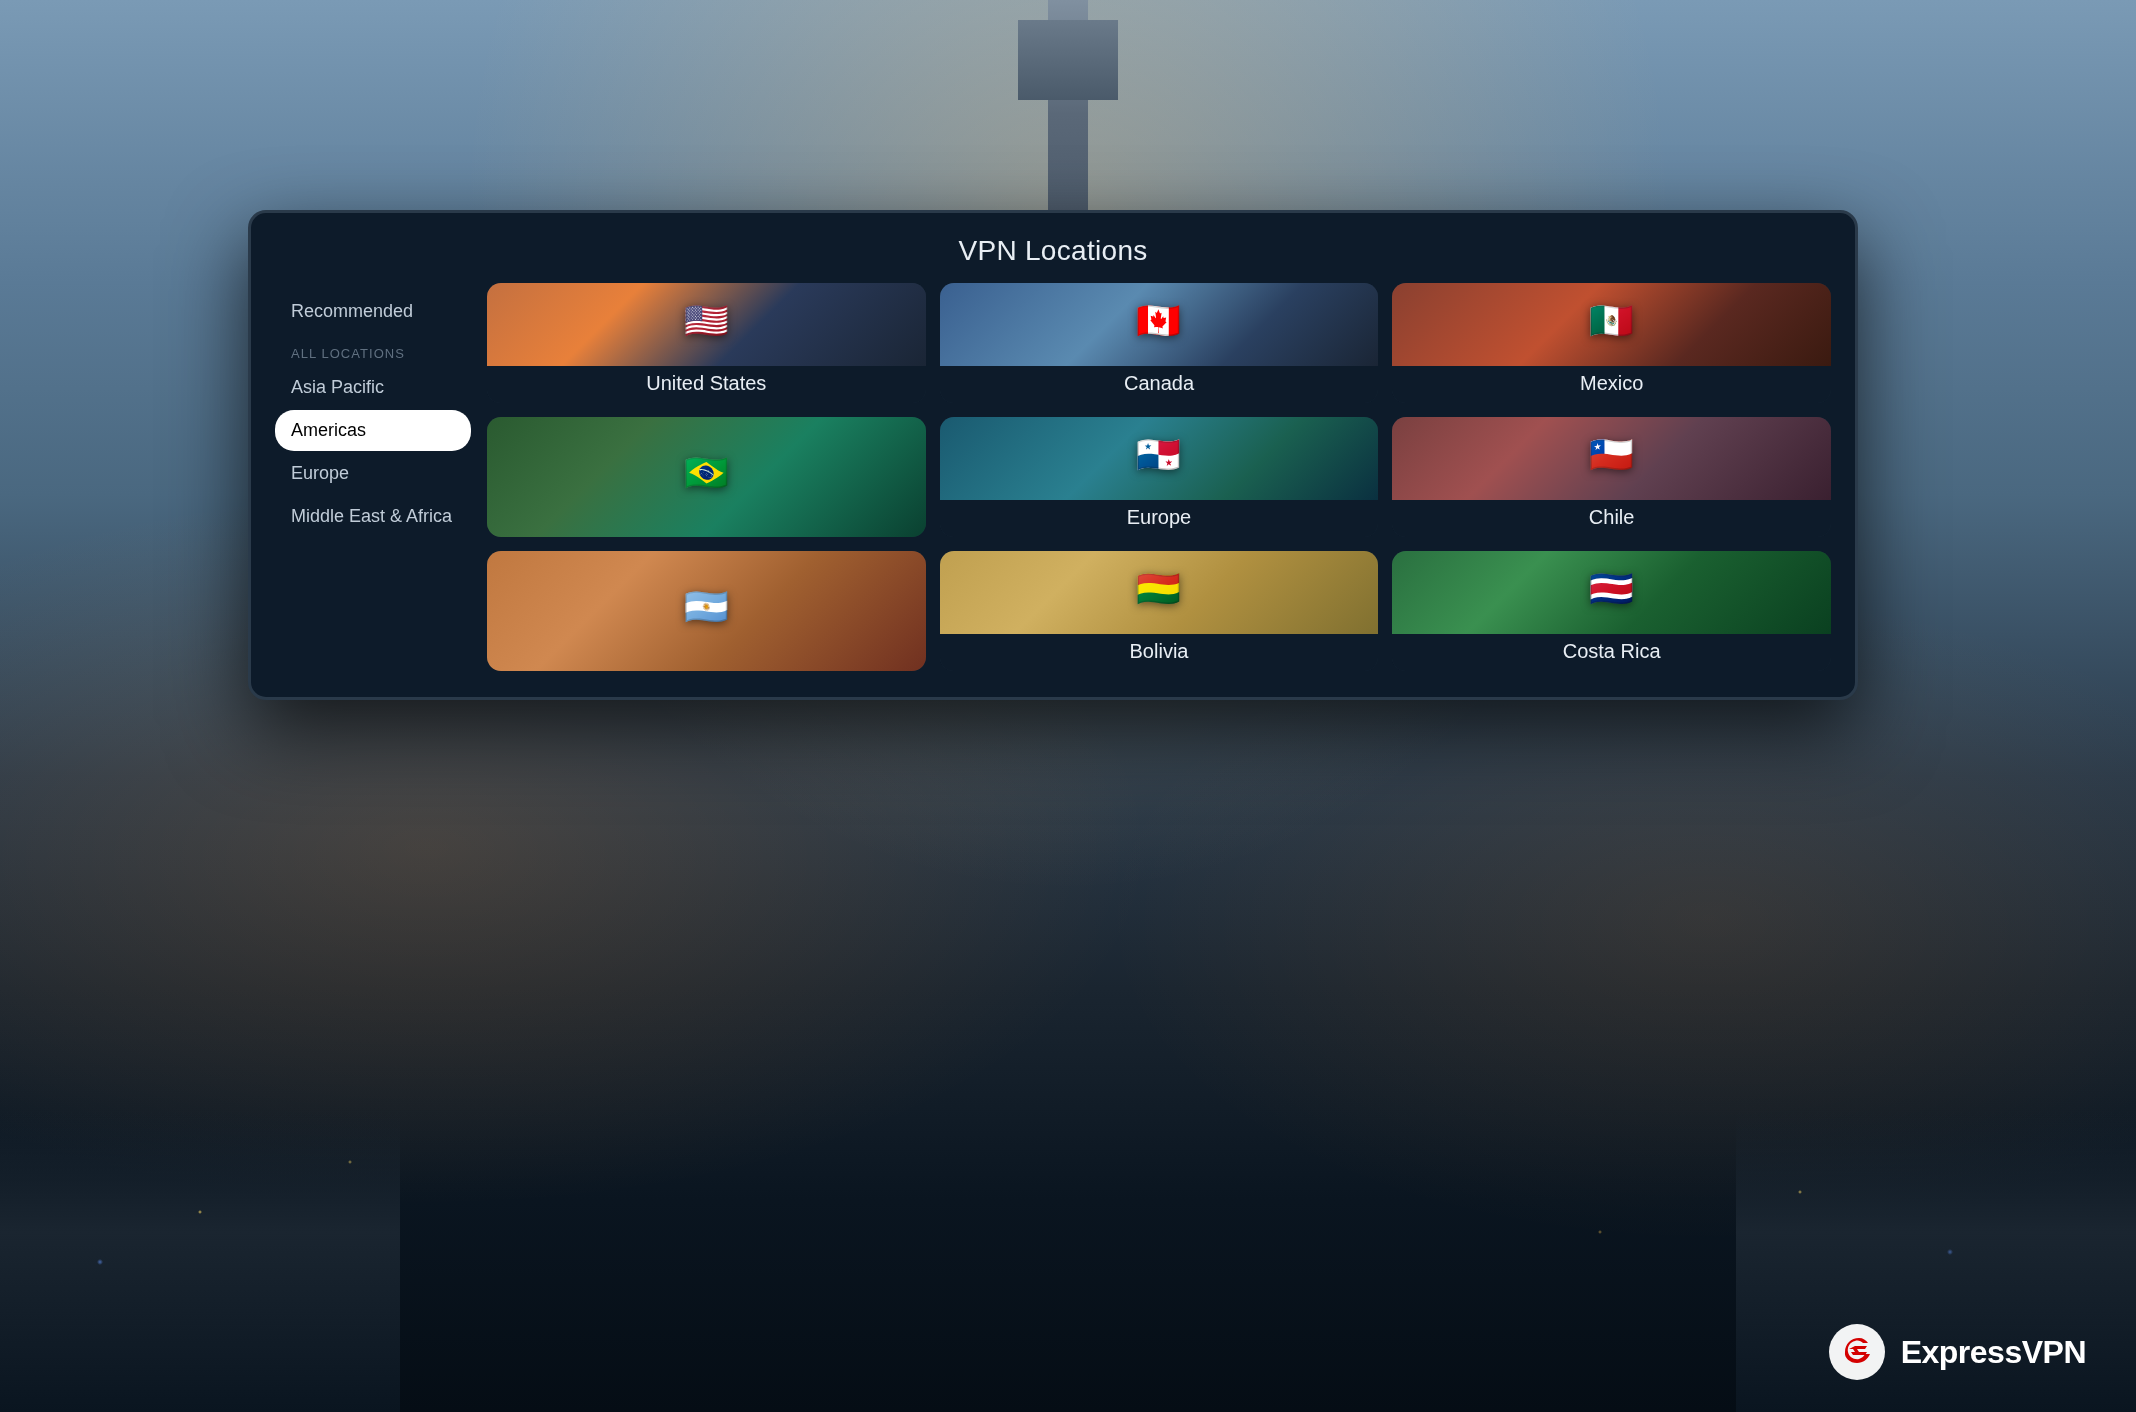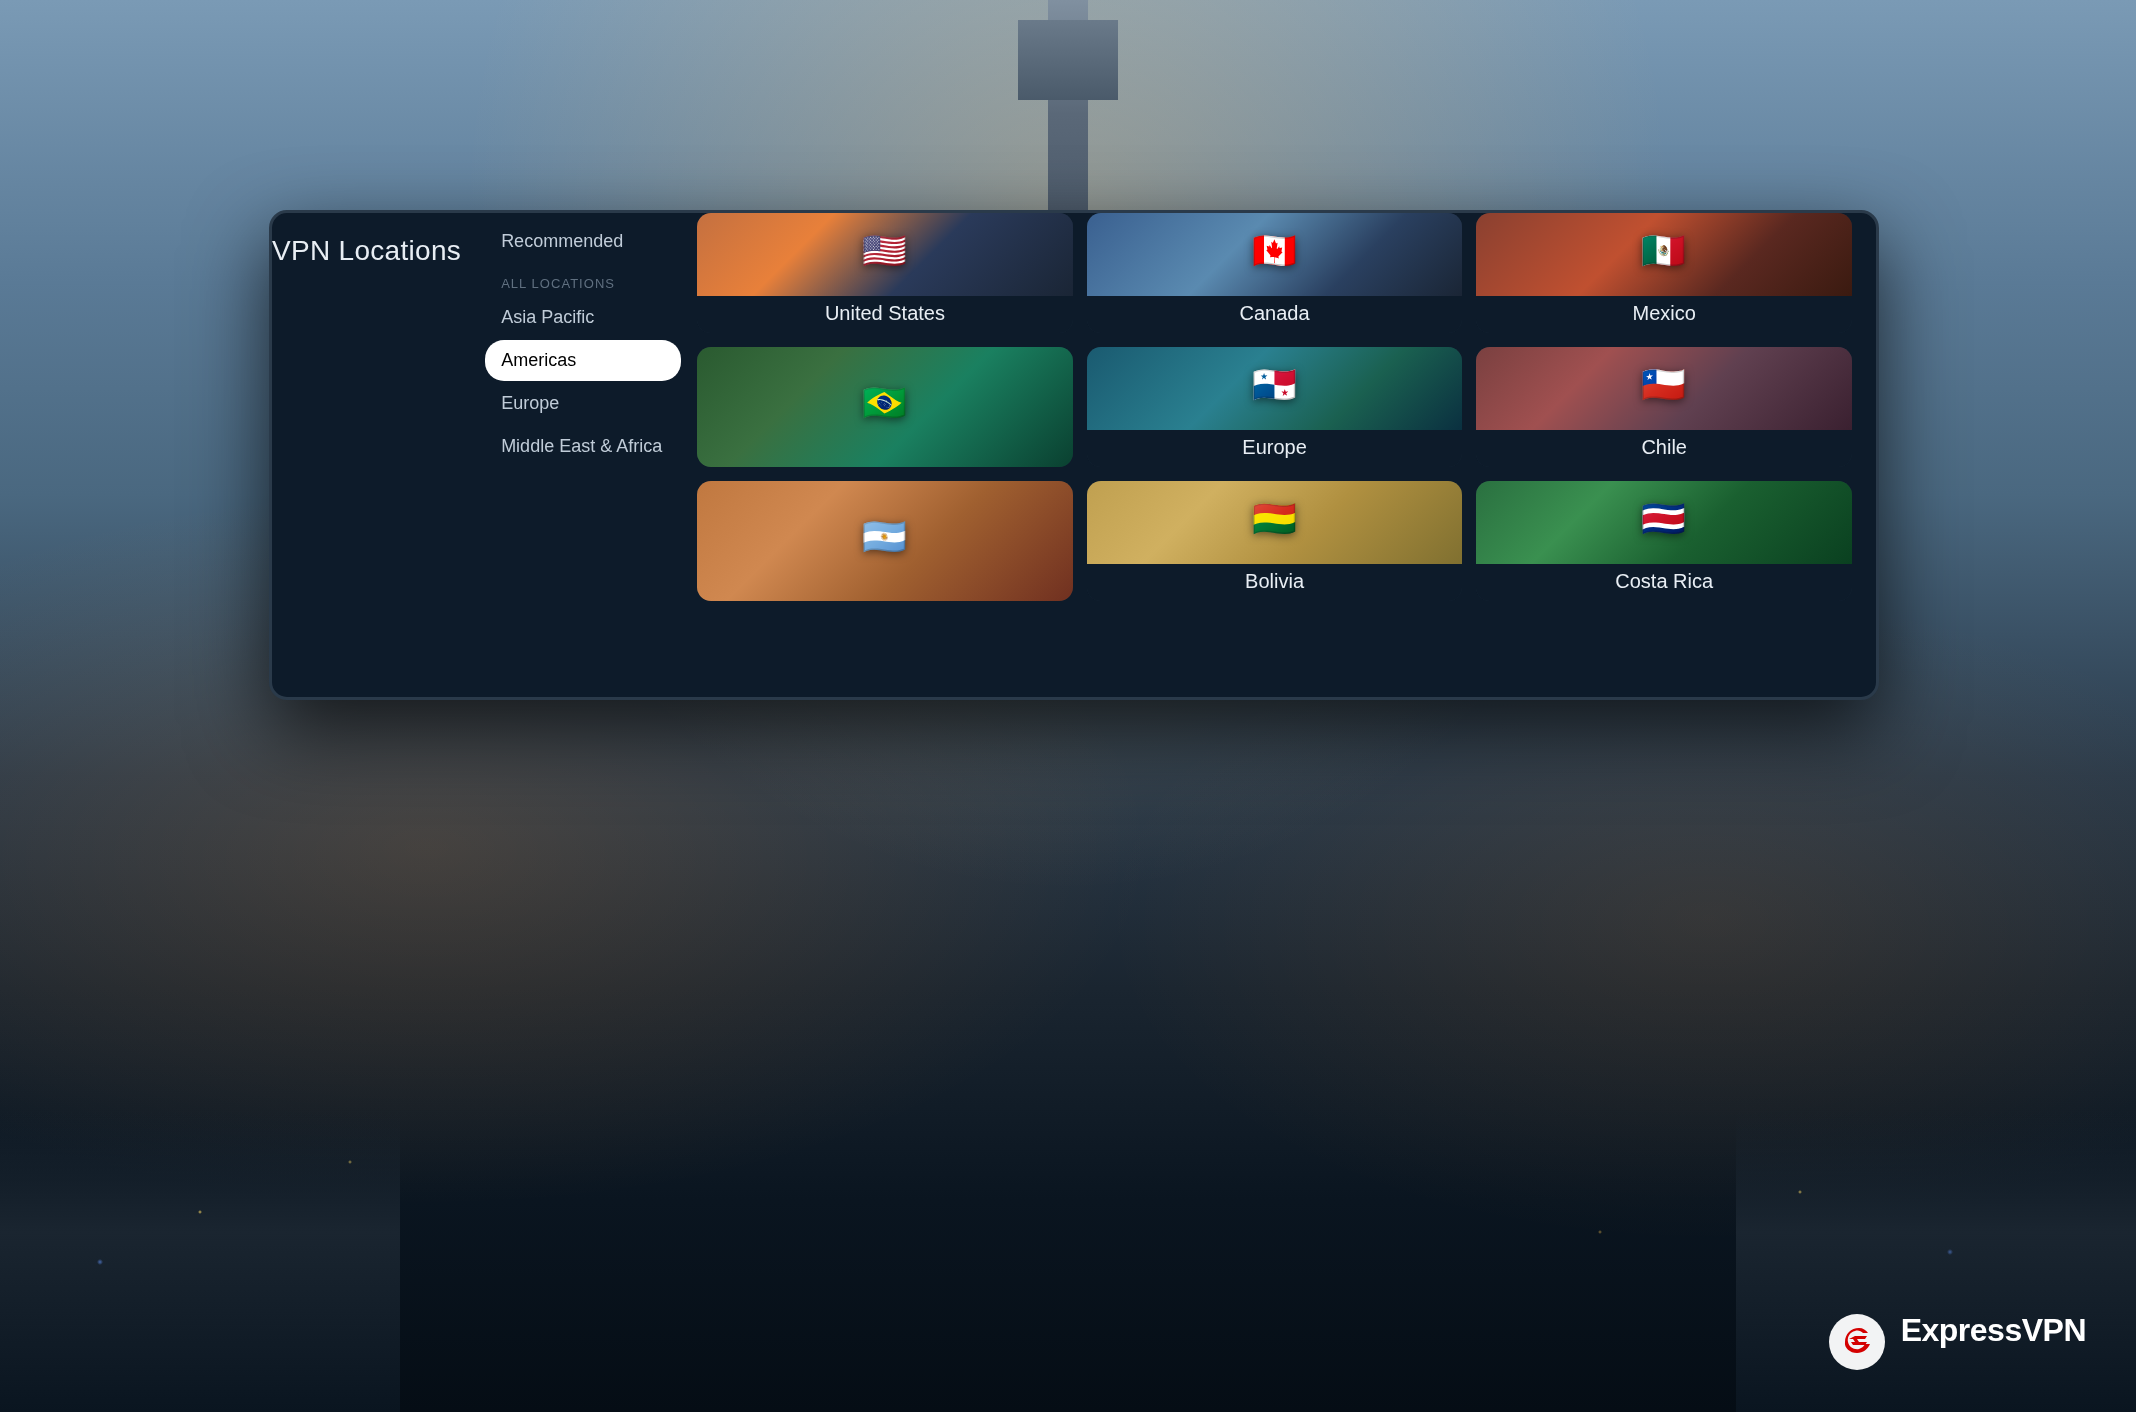--- a/index.html
+++ b/index.html
@@ -57,29 +57,29 @@
       left: -30px;
       width: 100px;
       height: 80px;
       background: linear-gradient(180deg, #6a7a8a 0%, #4a5a6a 100%);
     }
 
     
     .panel {
       position: absolute;
       top: 210px;
-      left: 269px;
+      left: 248px;
       width: 1610px;
       height: 490px;
       background: #0d1b2a;
       border-radius: 18px;
       border: 3px solid #2a3a4a;
       z-index: 10;
       display: flex;
-      flex-direction: row;
+      flex-direction: column;
       overflow: hidden;
       box-shadow: 0 30px 80px rgba(0,0,0,0.7);
     }
 
     .panel-title {
       text-align: center;
       color: #e8eef4;
       font-size: 28px;
       font-weight: 500;
       padding: 22px 0 16px;
@@ -181,24 +181,25 @@
     .card-br .card-image { background: linear-gradient(135deg, #2a5a30 0%, #3a7040 30%, #1a8060 60%, #0a4030 100%); }
     .card-pa .card-image { background: linear-gradient(135deg, #1a5a70 0%, #2a8090 40%, #1a6050 70%, #0a3040 100%); }
     .card-cl .card-image { background: linear-gradient(135deg, #7a4040 0%, #a05050 30%, #604050 60%, #3a2030 100%); }
     .card-ar .card-image { background: linear-gradient(135deg, #c07840 0%, #d08850 30%, #a06030 60%, #703020 100%); }
     .card-bo .card-image { background: linear-gradient(135deg, #c0a050 0%, #d0b060 30%, #b09040 60%, #807030 100%); }
     .card-cr .card-image { background: linear-gradient(135deg, #2a7040 0%, #3a9050 30%, #1a6030 60%, #0a4020 100%); }
 
     
     .expressvpn-logo {
       position: absolute;
-      bottom: 40px;
+      bottom: 30px;
       right: 50px;
       z-index: 20;
       display: flex;
+      align-items: center;
       gap: 14px;
     }
 
     .vpn-icon {
       width: 60px;
       height: 60px;
     }
 
     .vpn-text {
       color: #ffffff;

